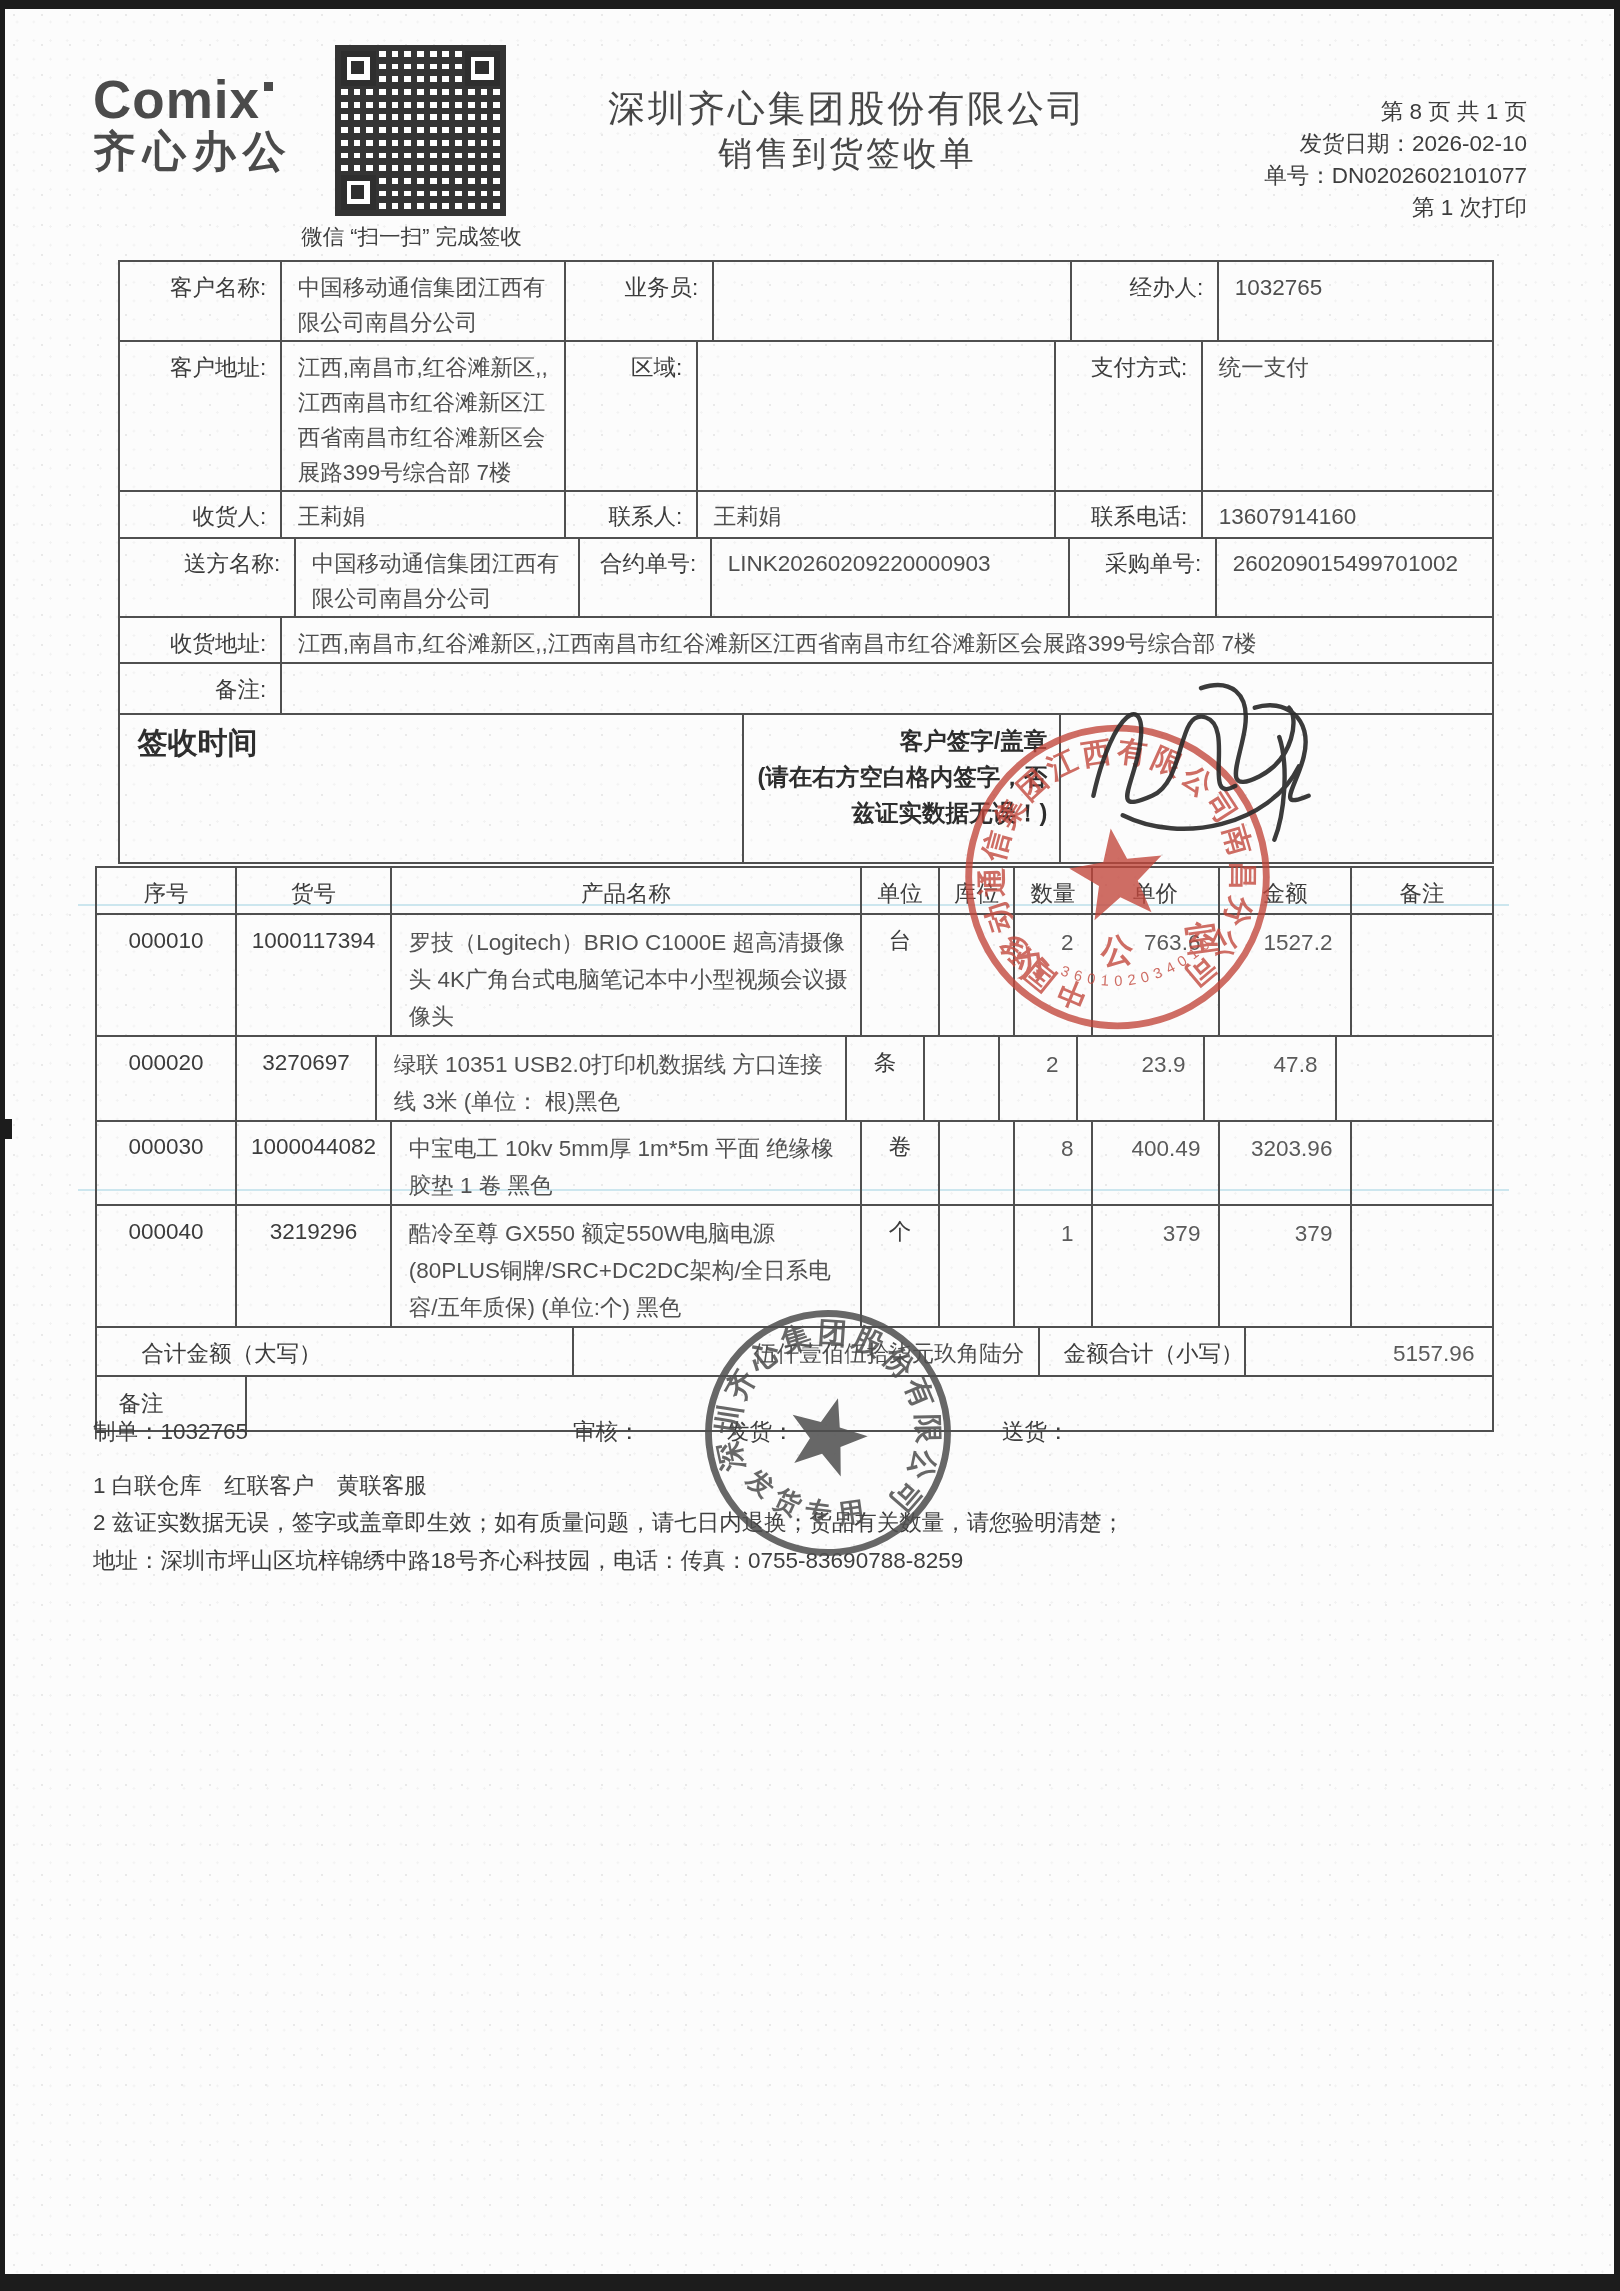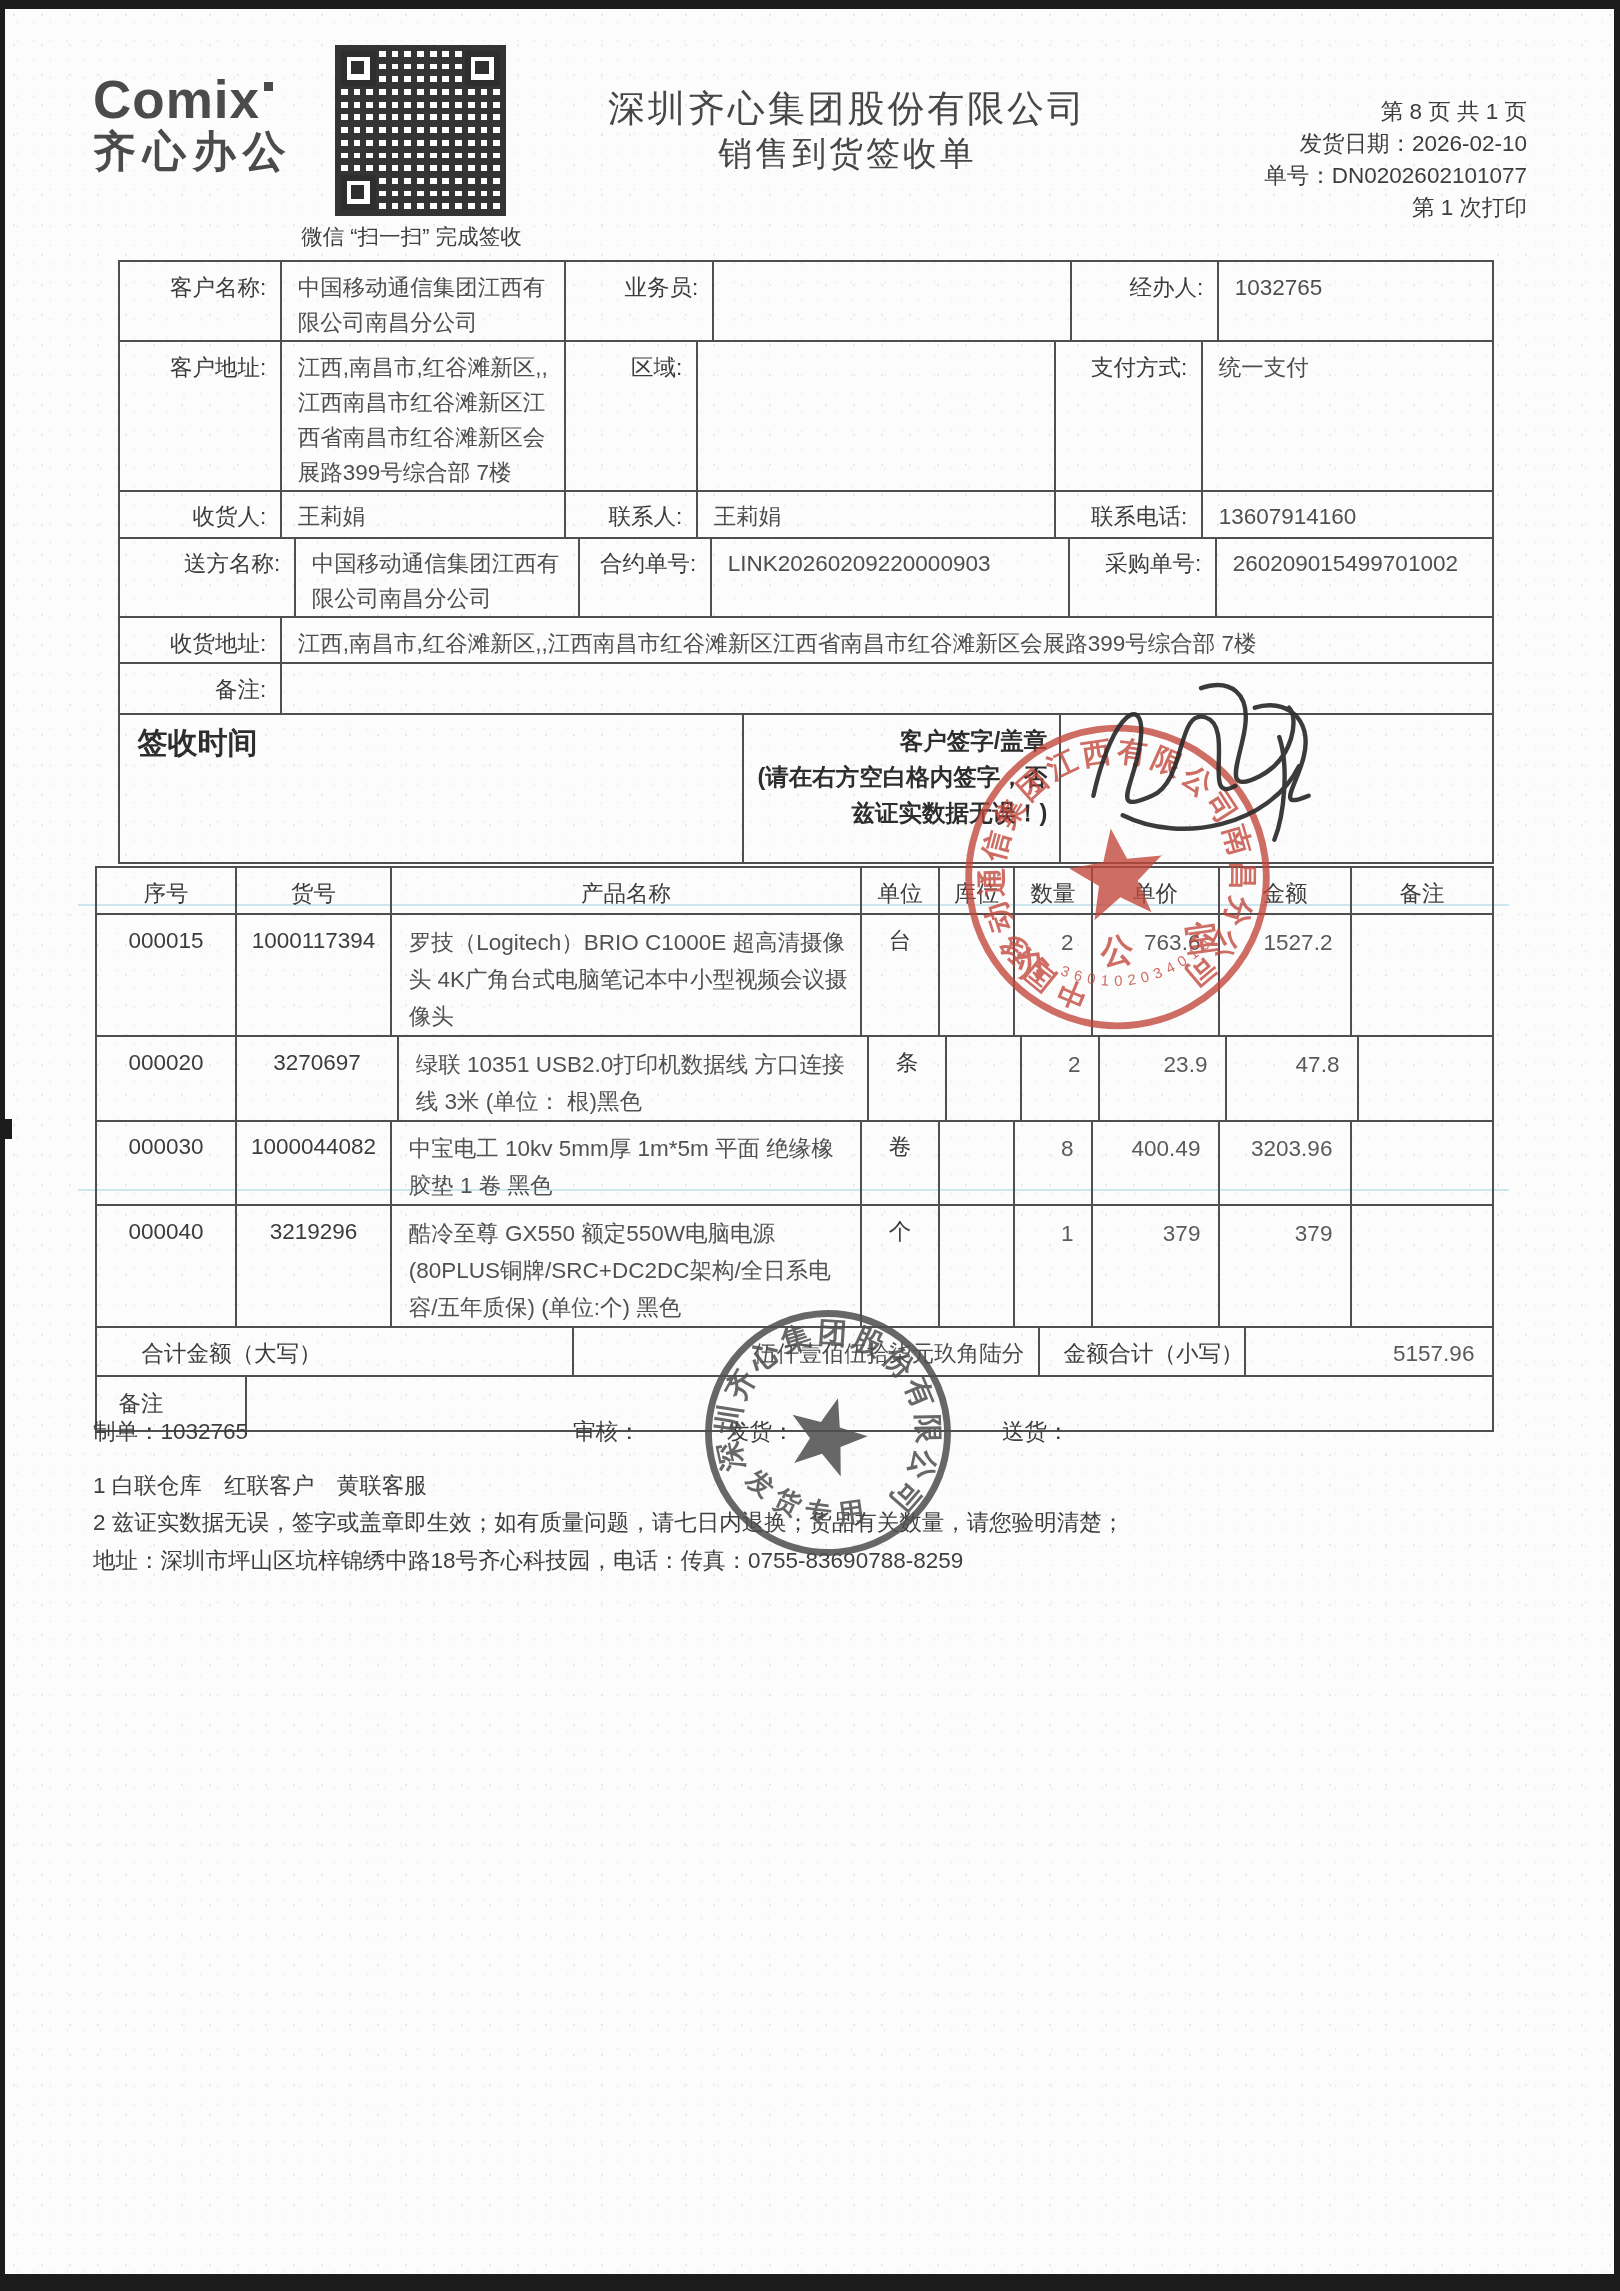--- a/index.html
+++ b/index.html
@@ -146,33 +146,33 @@
       <div class="tc cen" style="width:155px;">货号</div>
       <div class="tc cen" style="width:470px;">产品名称</div>
       <div class="tc cen" style="width:78px;">单位</div>
       <div class="tc cen" style="width:75px;">库位</div>
       <div class="tc cen" style="width:78px;">数量</div>
       <div class="tc cen" style="width:127px;">单价</div>
       <div class="tc cen" style="width:132px;">金额</div>
       <div class="tc cen" style="flex:1;">备注</div>
     </div>
     <div class="trow" style="min-height:116px;">
-      <div class="tc cen" style="width:140px;">000015</div>
+      <div class="tc cen" style="width:140px;">000010</div>
       <div class="tc cen" style="width:155px;">1000117394</div>
       <div class="tc pname" style="width:470px;">罗技（Logitech）BRIO C1000E 超高清摄像头 4K广角台式电脑笔记本中小型视频会议摄像头</div>
       <div class="tc cen" style="width:78px;">台</div>
       <div class="tc cen" style="width:75px;"></div>
       <div class="tc num" style="width:78px;">2</div>
       <div class="tc num" style="width:127px;">763.6</div>
       <div class="tc num" style="width:132px;">1527.2</div>
       <div class="tc cen" style="flex:1;"></div>
     </div>
     <div class="trow" style="min-height:78px;">
       <div class="tc cen" style="width:140px;">000020</div>
-      <div class="tc cen" style="width:162px;">3270697</div>
+      <div class="tc cen" style="width:140px;">3270697</div>
       <div class="tc pname" style="width:470px;">绿联 10351 USB2.0打印机数据线 方口连接线 3米 (单位： 根)黑色</div>
       <div class="tc cen" style="width:78px;">条</div>
       <div class="tc cen" style="width:75px;"></div>
       <div class="tc num" style="width:78px;">2</div>
       <div class="tc num" style="width:127px;">23.9</div>
       <div class="tc num" style="width:132px;">47.8</div>
       <div class="tc cen" style="flex:1;"></div>
     </div>
     <div class="trow" style="min-height:78px;">
       <div class="tc cen" style="width:140px;">000030</div>

